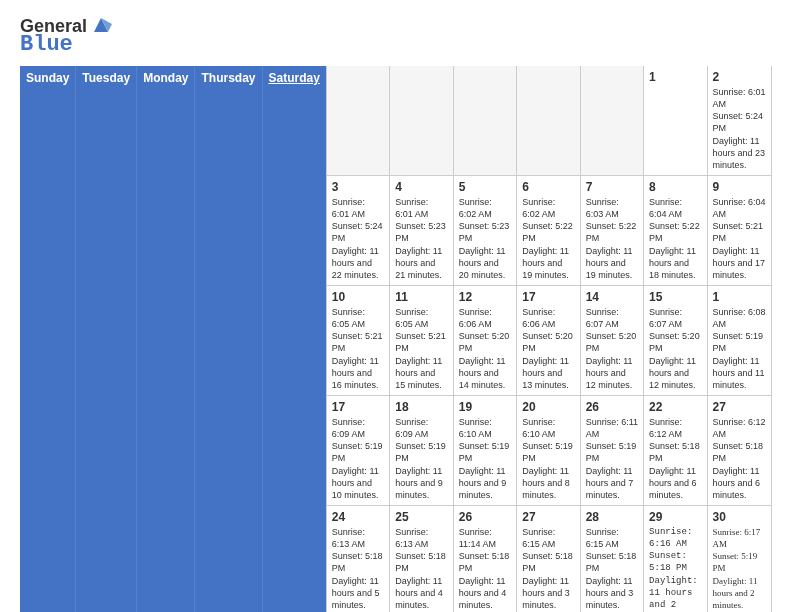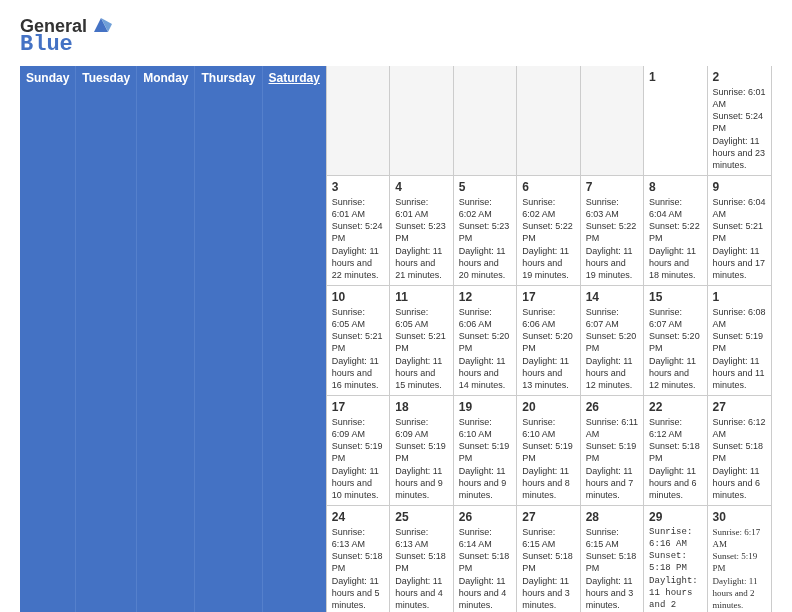--- a/index.html
+++ b/index.html
@@ -290,21 +290,21 @@
 Daylight: 11 hours and 5 minutes.</div>
             </div>
             <div class="cal-cell">
               <span class="day-num">25</span>
               <div class="cell-info" style="white-space: pre-line;">Sunrise: 6:13 AM
 Sunset: 5:18 PM
 Daylight: 11 hours and 4 minutes.</div>
             </div>
             <div class="cal-cell">
               <span class="day-num">26</span>
-              <div class="cell-info" style="white-space: pre-line;">Sunrise: 6:14 AM
+              <div class="cell-info" style="white-space: pre-line;">Sunrise: 11:14 AM
 Sunset: 5:18 PM
 Daylight: 11 hours and 4 minutes.</div>
             </div>
             <div class="cal-cell">
               <span class="day-num">27</span>
               <div class="cell-info" style="white-space: pre-line;">Sunrise: 6:15 AM
 Sunset: 5:18 PM
 Daylight: 11 hours and 3 minutes.</div>
             </div>
             <div class="cal-cell">

